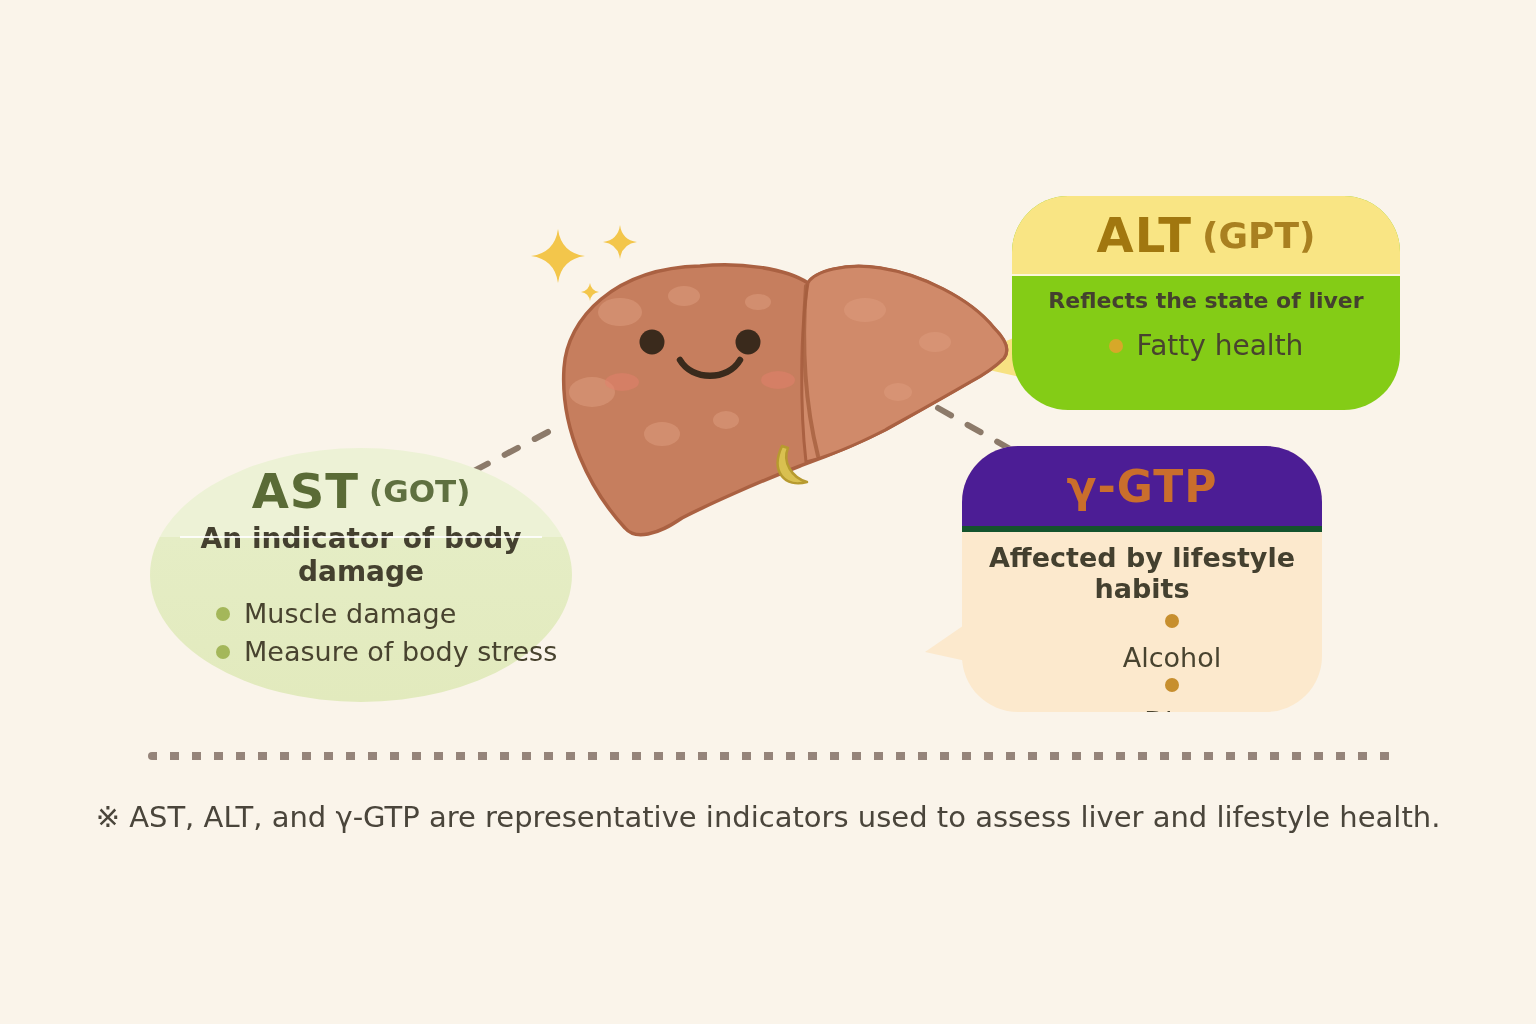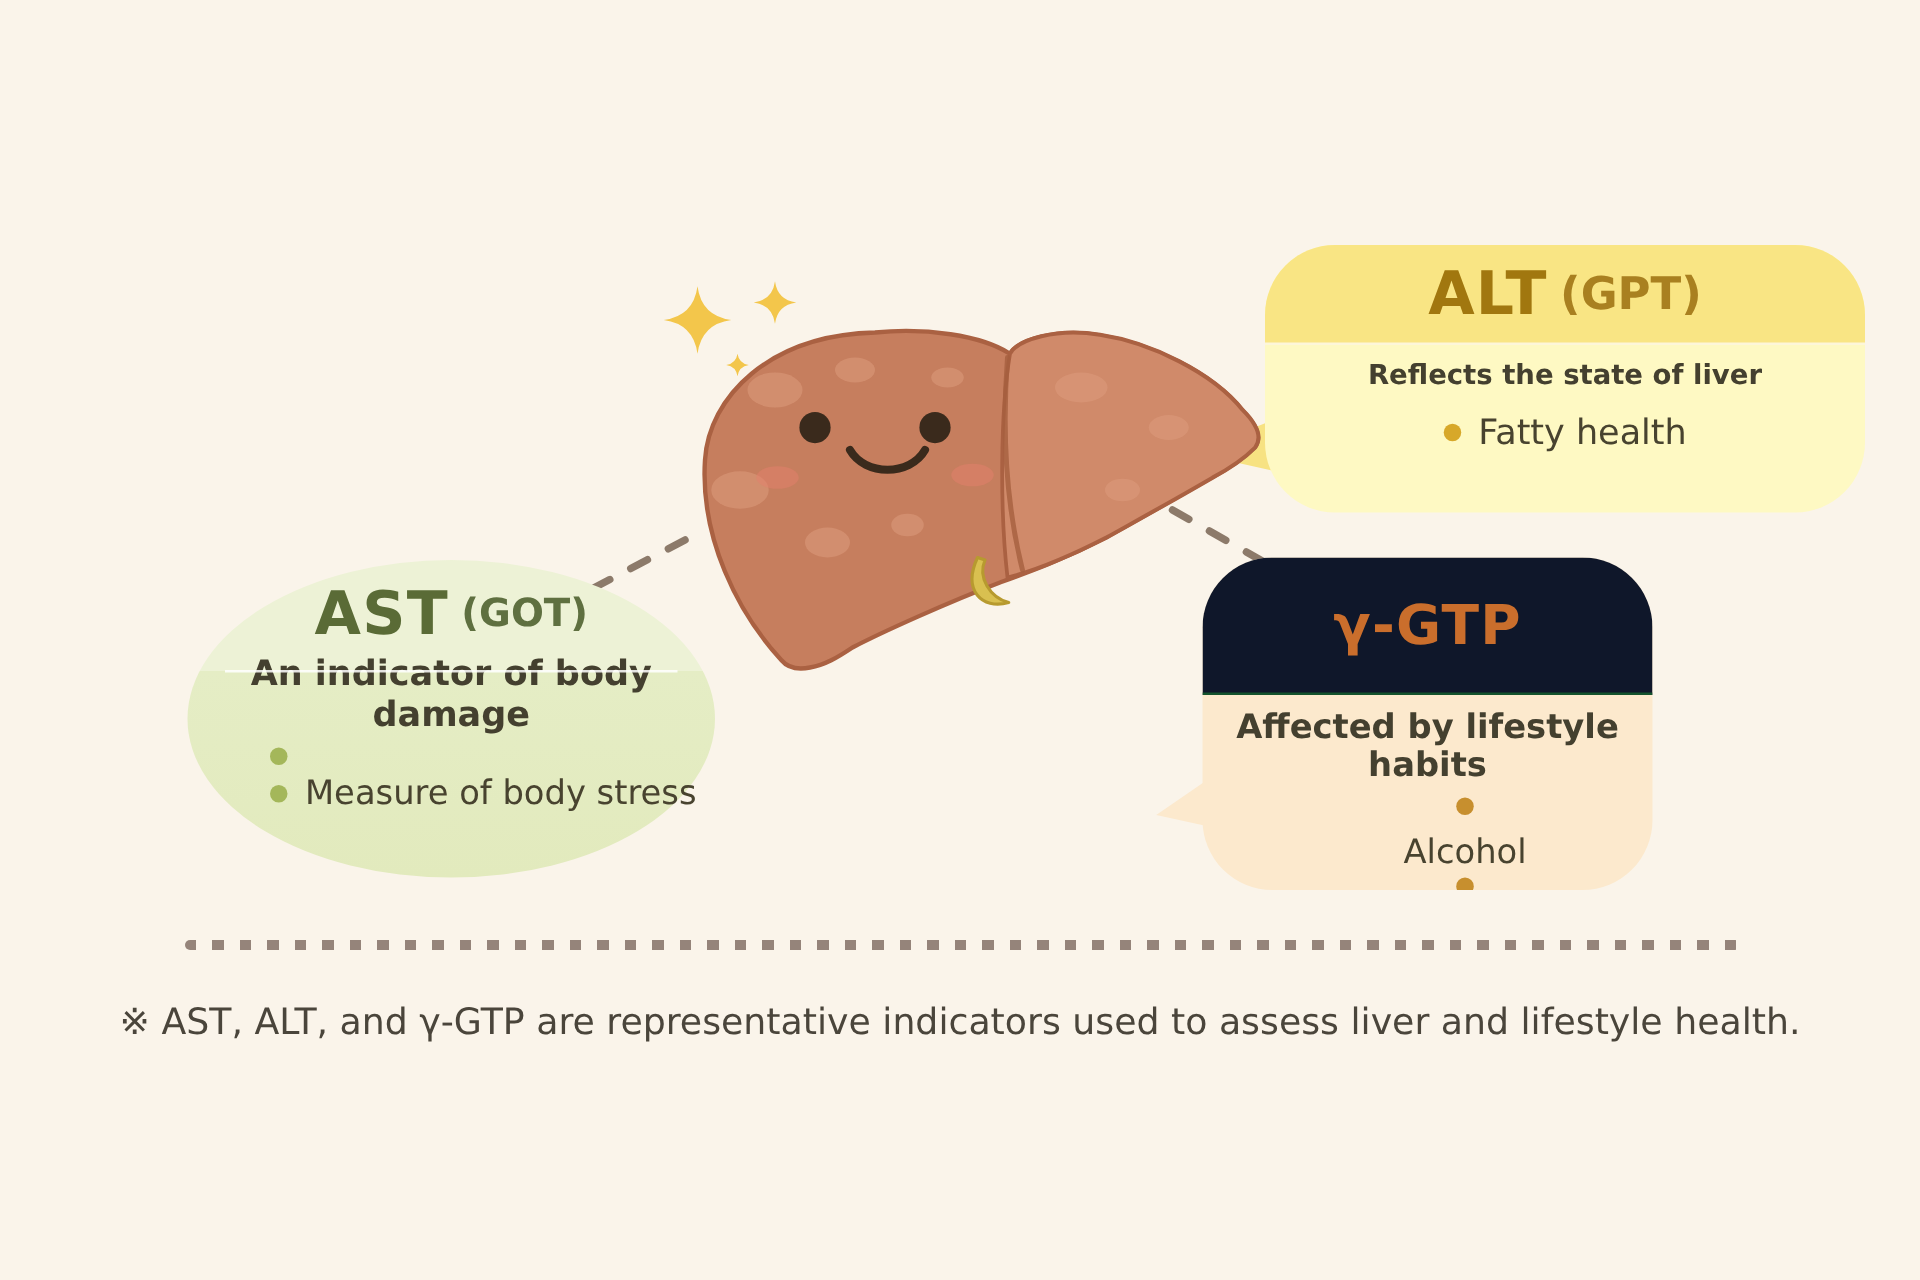--- a/index.html
+++ b/index.html
@@ -91,22 +91,22 @@
     background: rgba(255,255,255,0.85);
   }
   .ast-bubble .subtitle { margin-top: 12px; font-size: 28px; }
   .ast-bubble ul { margin-top: 10px; margin-left: 66px; }
   .ast-bubble li { margin: 7px 0; }
   .ast-dot { background: #a4b75a; }
 
   
   .alt-bubble {
     left: 1012px; top: 196px;
-    width: 480px; height: 214px;
-    background: #fef9c3;
+    width: 388px; height: 214px;
+    background: #84cc16;
     border-radius: 56px;
     overflow: hidden;
   }
   .alt-bubble .bubble-header {
     height: 80px;
     background: #f9e584;
     border-bottom: 2px solid #fdf6d9;
   }
   .alt-bubble .abbr { font-size: 48px; color: #a1770f; letter-spacing: 1px; }
   .alt-bubble .paren { font-size: 36px; color: #a98020; }
@@ -117,23 +117,23 @@
 
   
   .ggtp-bubble {
     left: 962px; top: 446px;
     width: 360px; height: 266px;
     background: #fce9cd;
     border-radius: 56px;
     overflow: hidden;
   }
   .ggtp-bubble .bubble-header {
-    height: 110px;
-    background: #0f172a;
-    border-bottom: 2px solid #14532d;
+    height: 86px;
+    background: #4c1d95;
+    border-bottom: 6px solid #14532d;
   }
   .ggtp-bubble .abbr { font-size: 44px; color: #ca6e2c; letter-spacing: 1px; }
   .ggtp-bubble .subtitle { margin-top: 10px; font-size: 27px; }
   .ggtp-bubble ul { margin-top: 10px; margin-left: 60px; }
   .ggtp-bubble li { margin: 5px 0; flex-direction: column; }
   .ggtp-dot { background: #c78f2e; }
 
   
   .dotted-divider {
     position: absolute;
@@ -226,20 +226,21 @@
   <div class="bubble ast-bubble">
     <div class="bubble-header">
       <span class="abbr">AST</span>
       <span class="paren">(GOT)</span>
     </div>
     <div class="ast-divider"></div>
     <div class="subtitle">An indicator of body damage</div>
     <ul>
       <li>
         <span class="dot ast-dot"></span>
+        <span>Muscle damage</span>
       </li>
       <li>
         <span class="dot ast-dot"></span>
         <span>Measure of body stress</span>
       </li>
     </ul>
   </div>
 
   <div class="bubble alt-bubble">
     <div class="bubble-header">

